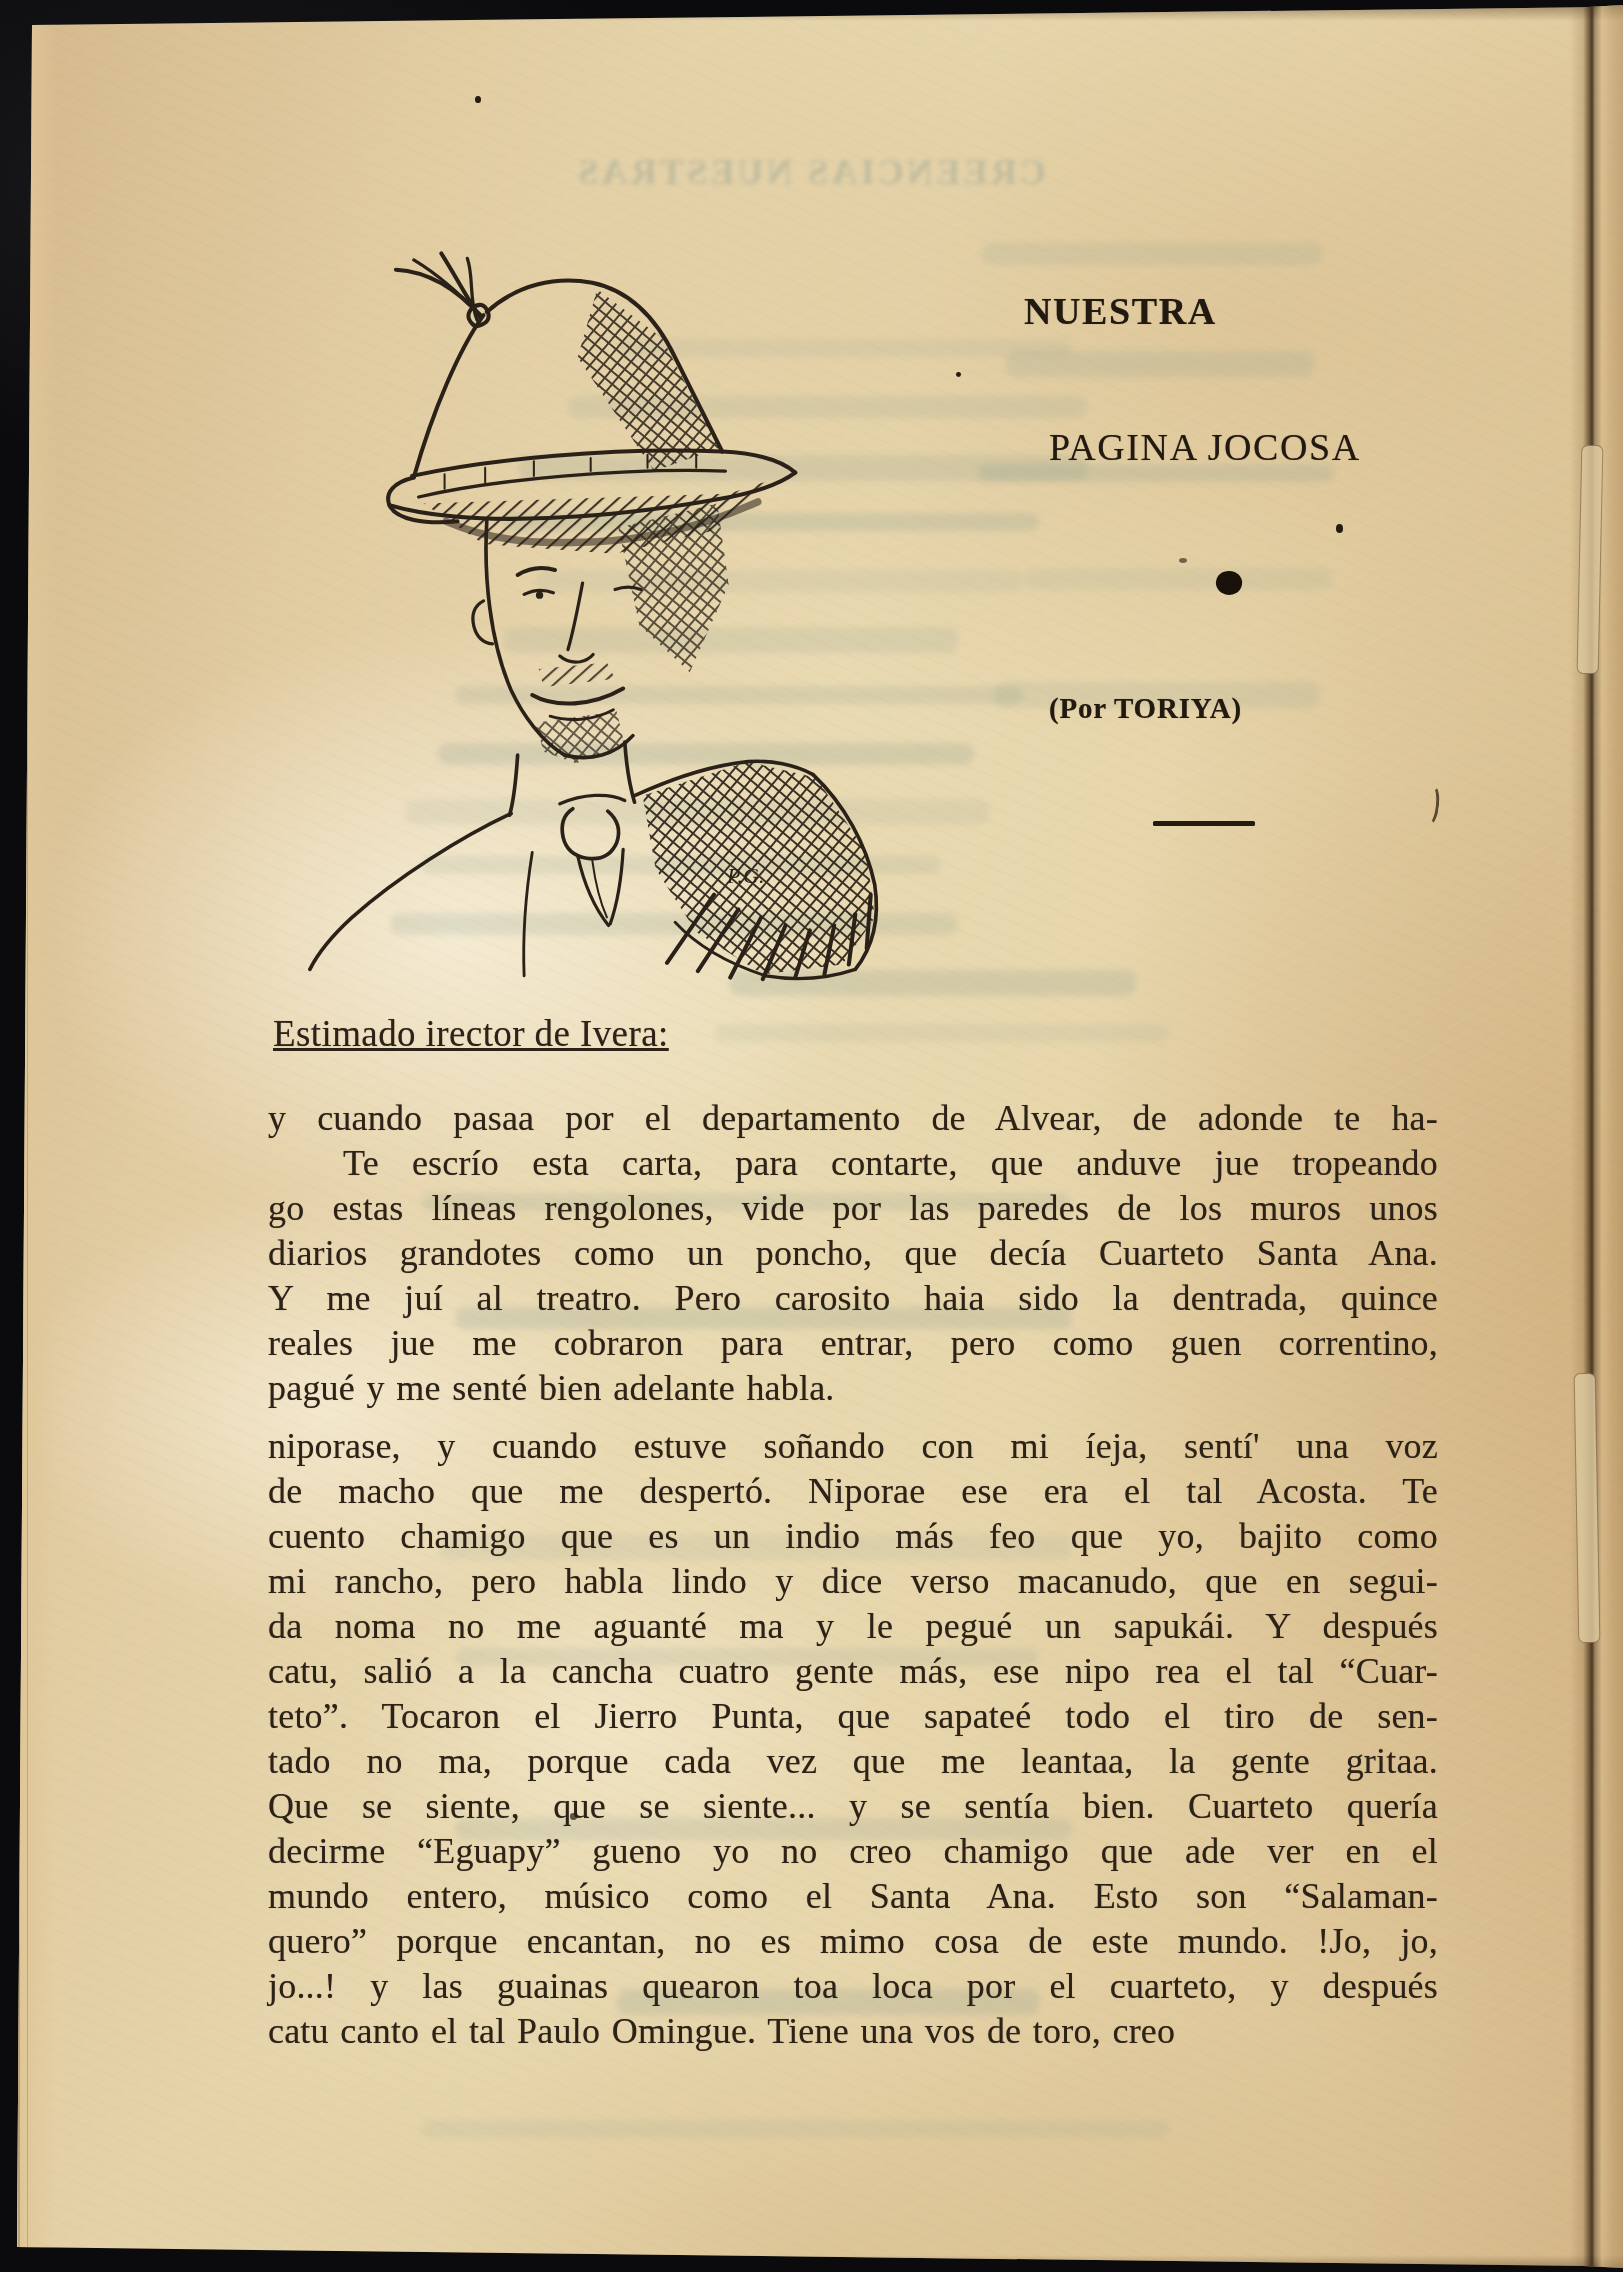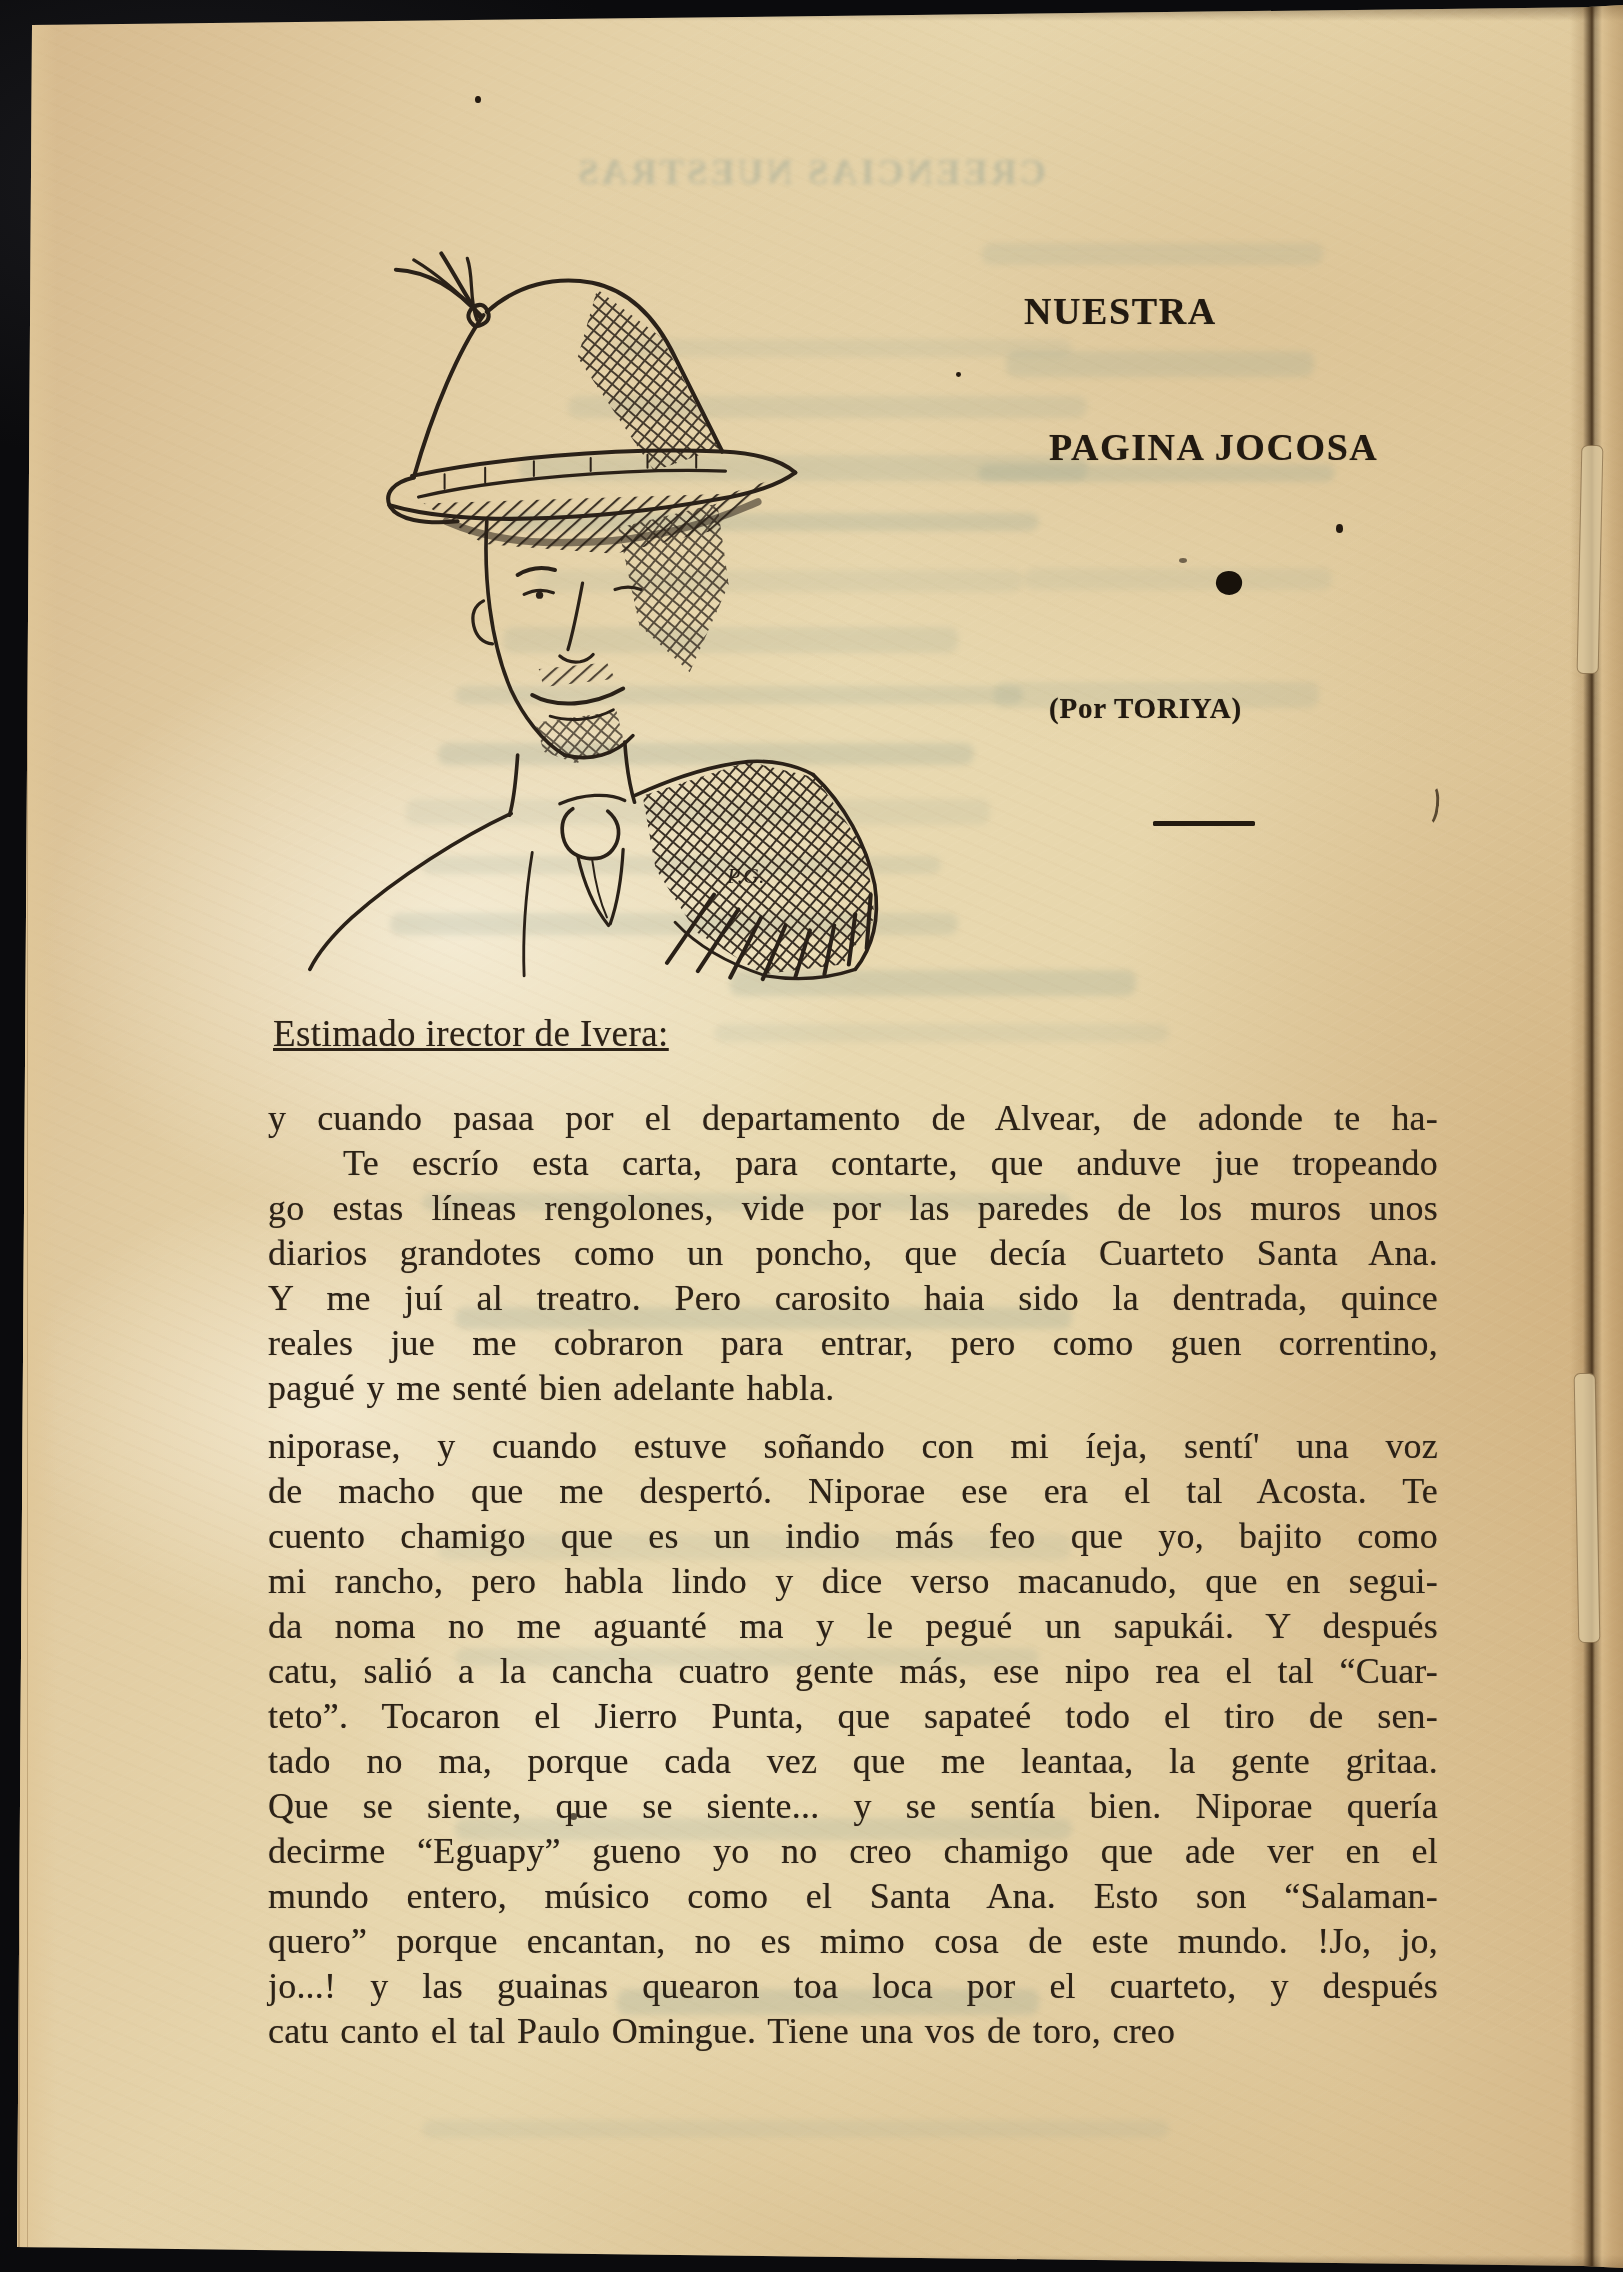--- a/index.html
+++ b/index.html
@@ -53,21 +53,21 @@
     transform:scaleX(-1);filter:blur(1.9px);opacity:.42;
     font-weight:bold;font-size:36px;letter-spacing:3.2px;color:#8fa093;white-space:nowrap;
   }
   .smudge{position:absolute;border-radius:9.7px;filter:blur(3.2px);background:#8fa191;transform:skewX(-2deg);}
   
   .speck{position:absolute;background:#241a10;border-radius:50%;}
   .stray-paren{position:absolute;left:1422px;top:784px;width:11.4px;height:36px;
     border:3.2px solid transparent;border-right-color:rgba(58,42,24,.8);border-radius:50%;transform:rotate(6deg);}
   
   .kicker{position:absolute;left:1024px;top:289px;font-weight:bold;font-size:38px;letter-spacing:1.6px;color:#221a11;}
-  .title{position:absolute;left:1049px;top:425px;font-weight:bold;font-size:38px;letter-spacing:1.6px;color:#221a11;}
+  .title{position:absolute;left:1049px;top:425px;font-weight:normal;font-size:38px;letter-spacing:1.6px;color:#221a11;}
   .bullet{position:absolute;left:1216px;top:571px;width:26px;height:24px;background:#18120b;border-radius:50% 46% 52% 48%;transform:rotate(14deg);}
   .byline{position:absolute;left:1049px;top:692px;font-weight:bold;font-size:29px;letter-spacing:0.8px;color:#221a11;}
   .divider{position:absolute;left:1153px;top:821px;width:102px;height:4.9px;background:#231a10;border-radius:1.6px;}
   .kicker,.title,.byline{text-shadow:0 0 0.8px rgba(34,26,17,.55);}
   
   .dateline{position:absolute;left:334px;top:943px;font-size:37px;letter-spacing:0.4px;}
   .salutation{position:absolute;left:273px;top:1012px;font-size:37px;letter-spacing:0.4px;text-decoration:underline;}
   .letter-body{position:absolute;left:268px;top:1096px;width:1170px;font-size:36px;}
   .bline{height:45px;line-height:45px;text-align:justify;text-align-last:justify;
     white-space:nowrap;letter-spacing:0.2px;word-spacing:2.4px;}
@@ -203,21 +203,21 @@
       <div class="bline lastline">pagué y me senté bien adelante habla.</div>
       <div style="height: 13px;"></div>
       <div class="bline">niporase, y cuando estuve soñando con mi íeja, sentí' una voz</div>
       <div class="bline">de macho que me despertó. Niporae ese era el tal Acosta. Te</div>
       <div class="bline">cuento chamigo que es un indio más feo que yo, bajito como</div>
       <div class="bline">mi rancho, pero habla lindo y dice verso macanudo, que en segui-</div>
       <div class="bline">da noma no me aguanté ma y le pegué un sapukái. Y después</div>
       <div class="bline">catu, salió a la cancha cuatro gente más, ese nipo rea el tal “Cuar-</div>
       <div class="bline">teto”. Tocaron el Jierro Punta, que sapateé todo el tiro de sen-</div>
       <div class="bline">tado no ma, porque cada vez que me leantaa, la gente gritaa.</div>
-      <div class="bline">Que se siente, que se siente... y se sentía bien. Niporae quería</div>
+      <div class="bline">Que se siente, que se siente... y se sentía bien. Cuarteto quería</div>
       <div class="bline">decirme “Eguapy” gueno yo no creo chamigo que ade ver en el</div>
       <div class="bline">mundo entero, músico como el Santa Ana. Esto son “Salaman-</div>
       <div class="bline">quero” porque encantan, no es mimo cosa de este mundo. !Jo, jo,</div>
       <div class="bline">jo...! y las guainas quearon toa loca por el cuarteto, y después</div>
       <div class="bline lastline">catu canto el tal Paulo Omingue. Tiene una vos de toro, creo</div>
     </div>
 
   <div class="left-edge"></div>
   <div class="fold"></div>
   <div class="thread" style="left:1579px;top:445px;height:227px;transform:rotate(1.2deg);"></div>

